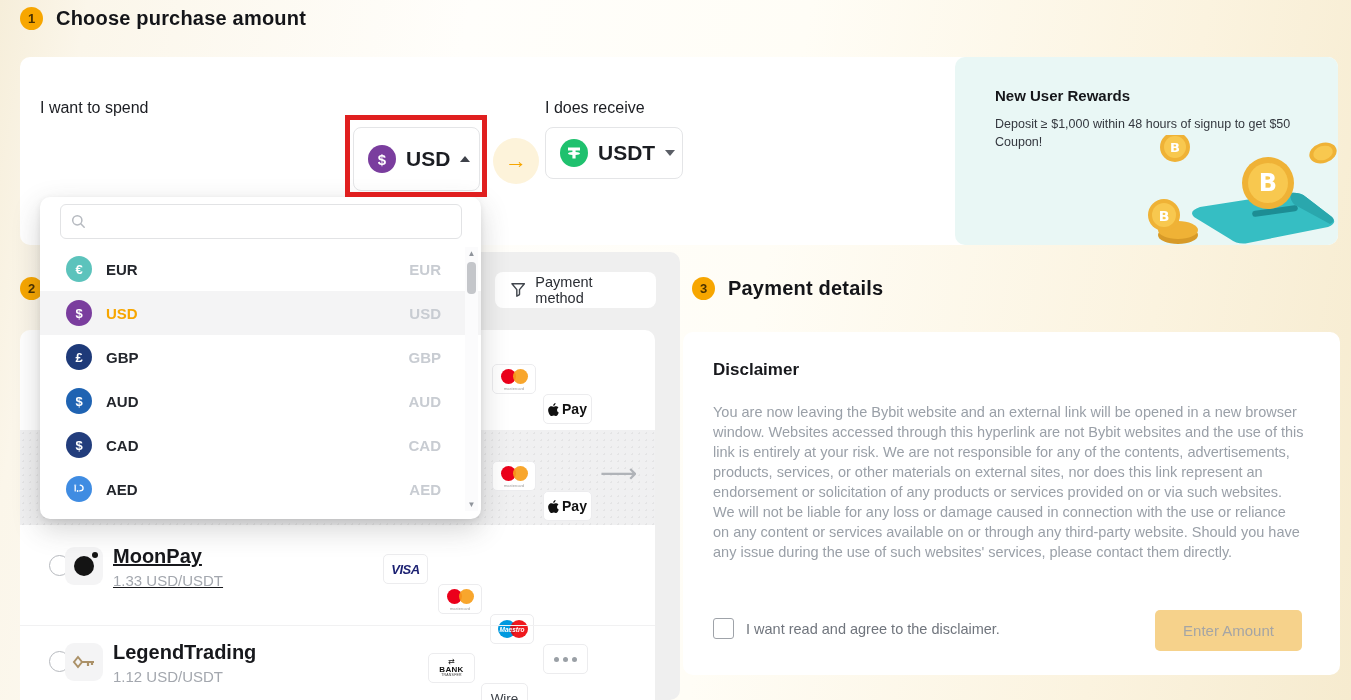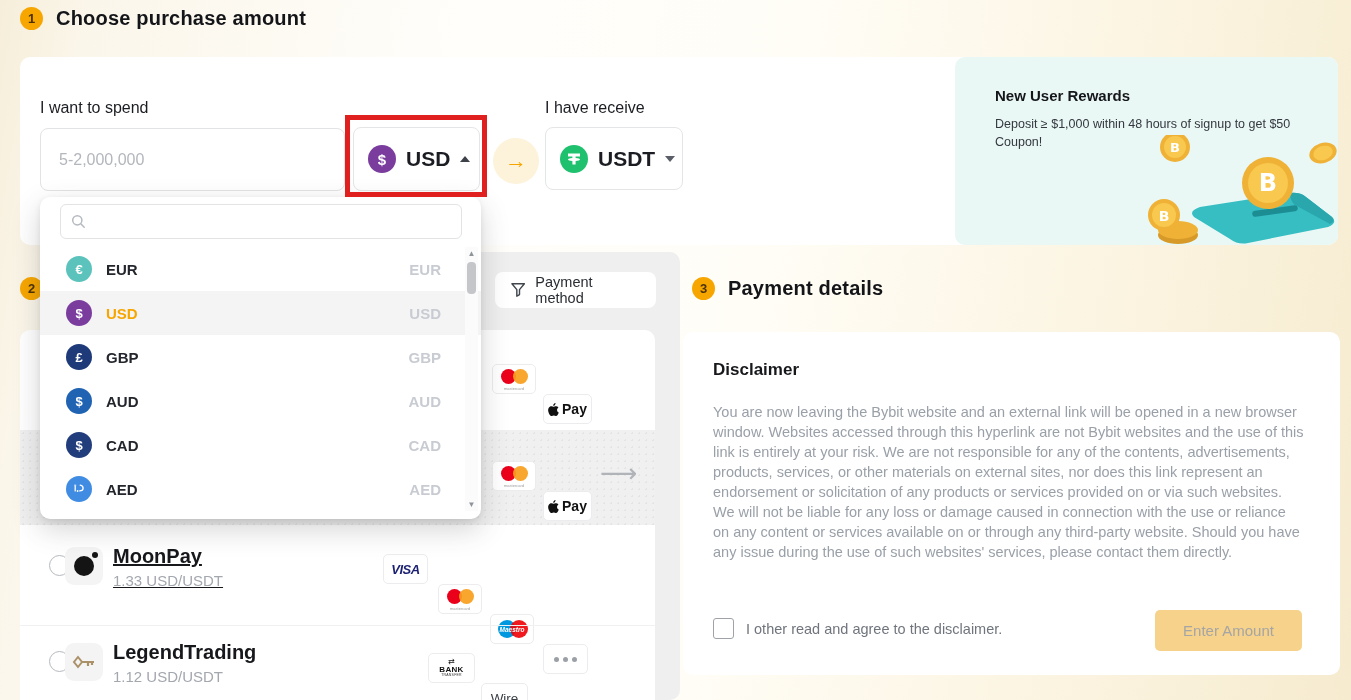--- a/index.html
+++ b/index.html
@@ -136,34 +136,33 @@
 <div id="root">
 
   <div class="abs" style="left:20px; top:7px; display:flex; align-items:center; gap:13px;">
     <div class="step-badge">1</div>
     <div class="step-title">Choose purchase amount</div>
   </div>
 
   <div class="card abs" style="left:20px; top:57px; width:1318px; height:188px;">
 
     <div class="field-label abs" style="left:20px; top:42px;">I want to spend</div>
-    <input class="amount-input abs" style="left: 20px; top: 71px;" type="text" placeholder="5-2,000,000">
 
     <div class="cur-btn abs" style="left:333px; top:70px; width:127px;">
       <div class="coin coin-28 c-usd">$</div>
       <span class="cur-code">USD</span>
       <span class="caret-up"></span>
     </div>
 
     <div class="swap-circle abs" style="left:473px; top:81px;">
       <span>→</span>
     </div>
 
-    <div class="field-label abs" style="left:525px; top:42px;">I have receive</div>
-    <div class="cur-btn abs" style="left:525px; top:70px; width:138px; height:63px;">
+    <div class="field-label abs" style="left:525px; top:42px;">I does receive</div>
+    <div class="cur-btn abs" style="left:525px; top:70px; width:138px; height:52px;">
       <div class="coin coin-28 c-usdt">
         <svg width="16" height="16" viewBox="0 0 16 16">
           <path d="M2 2.6h12v3H9.6v1.3c2.7.15 4.4.78 4.4 1.5 0 .73-1.7 1.36-4.4 1.5v3.5H6.4V9.9C3.7 9.76 2 9.13 2 8.4c0-.72 1.7-1.35 4.4-1.5V5.6H2z" fill="#fff"></path>
         </svg>
       </div>
       <span class="cur-code">USDT</span>
       <span class="caret-down"></span>
     </div>
 
     <div class="rewards abs" style="left:935px; top:0; width:383px; height:188px;">
@@ -356,17 +355,17 @@
 
   <div class="abs" style="left:692px; top:277px; display:flex; align-items:center; gap:13px;">
     <div class="step-badge">3</div>
     <div class="step-title">Payment details</div>
   </div>
 
   <div class="card abs" style="left:683px; top:332px; width:657px; height:343px;">
     <div class="disc-title abs" style="left:30px; top:28px;">Disclaimer</div>
     <div class="disc-body abs" style="left:30px; top:70px; width:592px;">You are now leaving the Bybit website and an external link will be opened in a new browser window. Websites accessed through this hyperlink are not Bybit websites and the use of this link is entirely at your risk. We are not responsible for any of the contents, advertisements, products, services, or other materials on external sites, nor does this link represent an endorsement or solicitation of any products or services provided on or via such websites. We will not be liable for any loss or damage caused in connection with the use or reliance on any content or services available on or through any third-party website. Should you have any issue during the use of such websites' services, please contact them directly.</div>
     <div class="chk abs" style="left:30px; top:286px;"></div>
-    <div class="agree-lbl abs" style="left:63px; top:289px;">I other read and agree to the disclaimer.</div>
+    <div class="agree-lbl abs" style="left:63px; top:289px;">I want read and agree to the disclaimer.</div>
     <button class="btn-disabled abs" style="left:472px; top:278px; width:147px; height:41px;">Enter Amount</button>
   </div>
 
 </div>
 
 </body></html>

